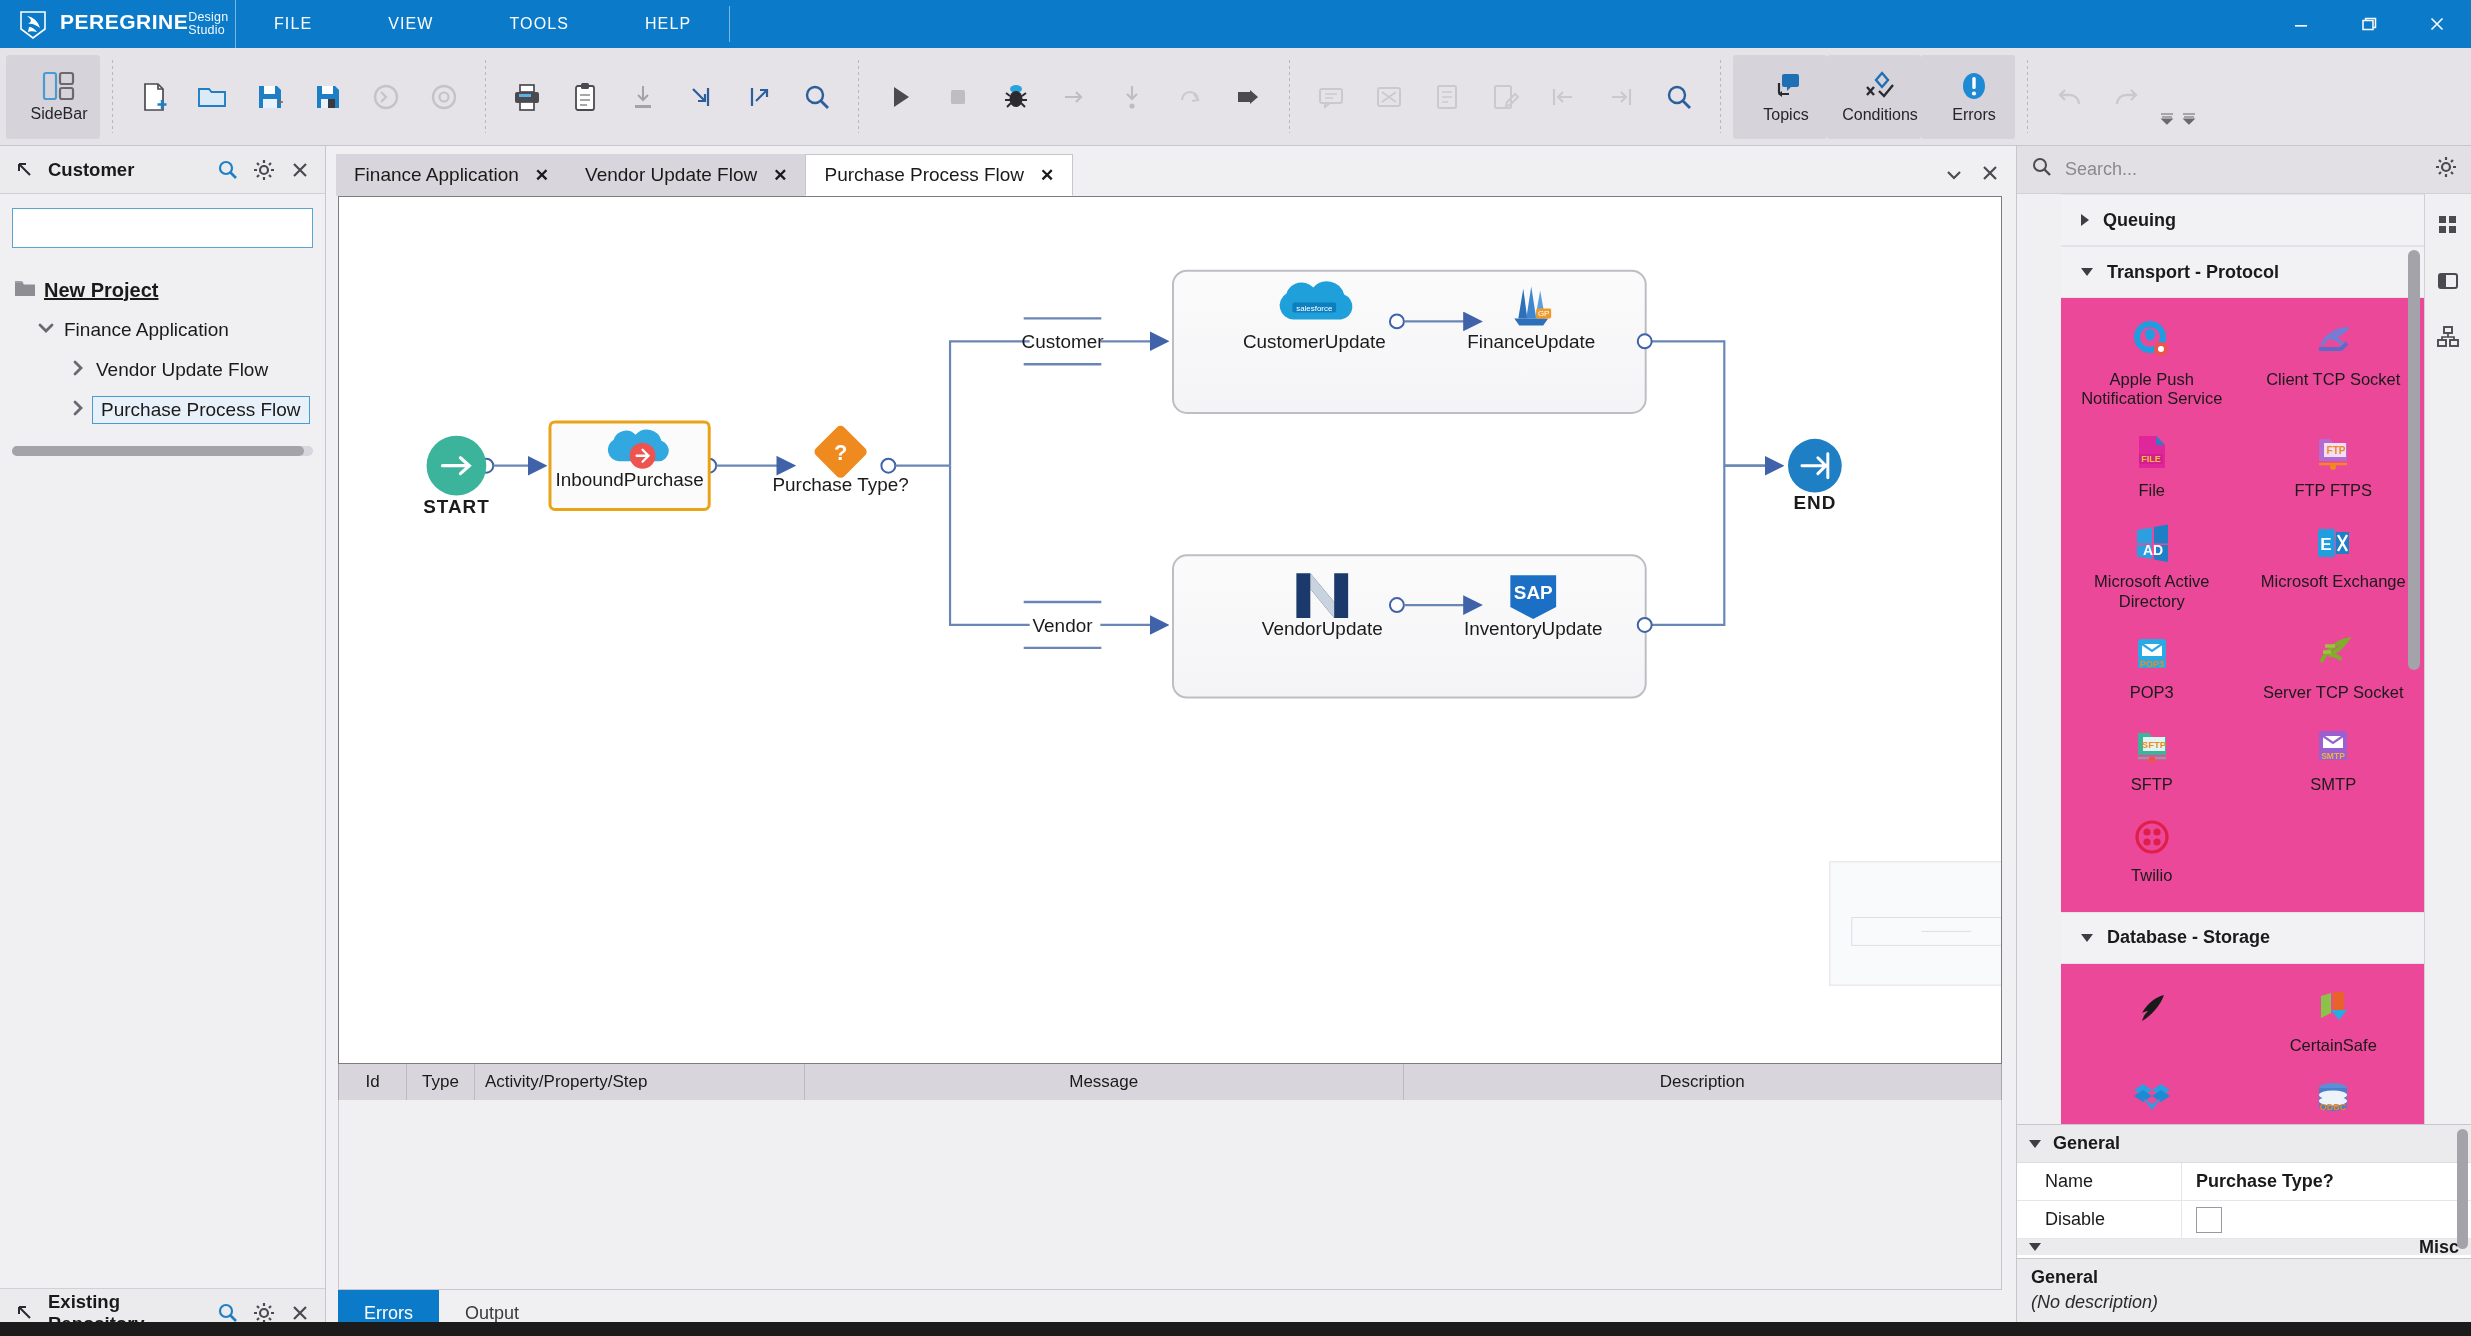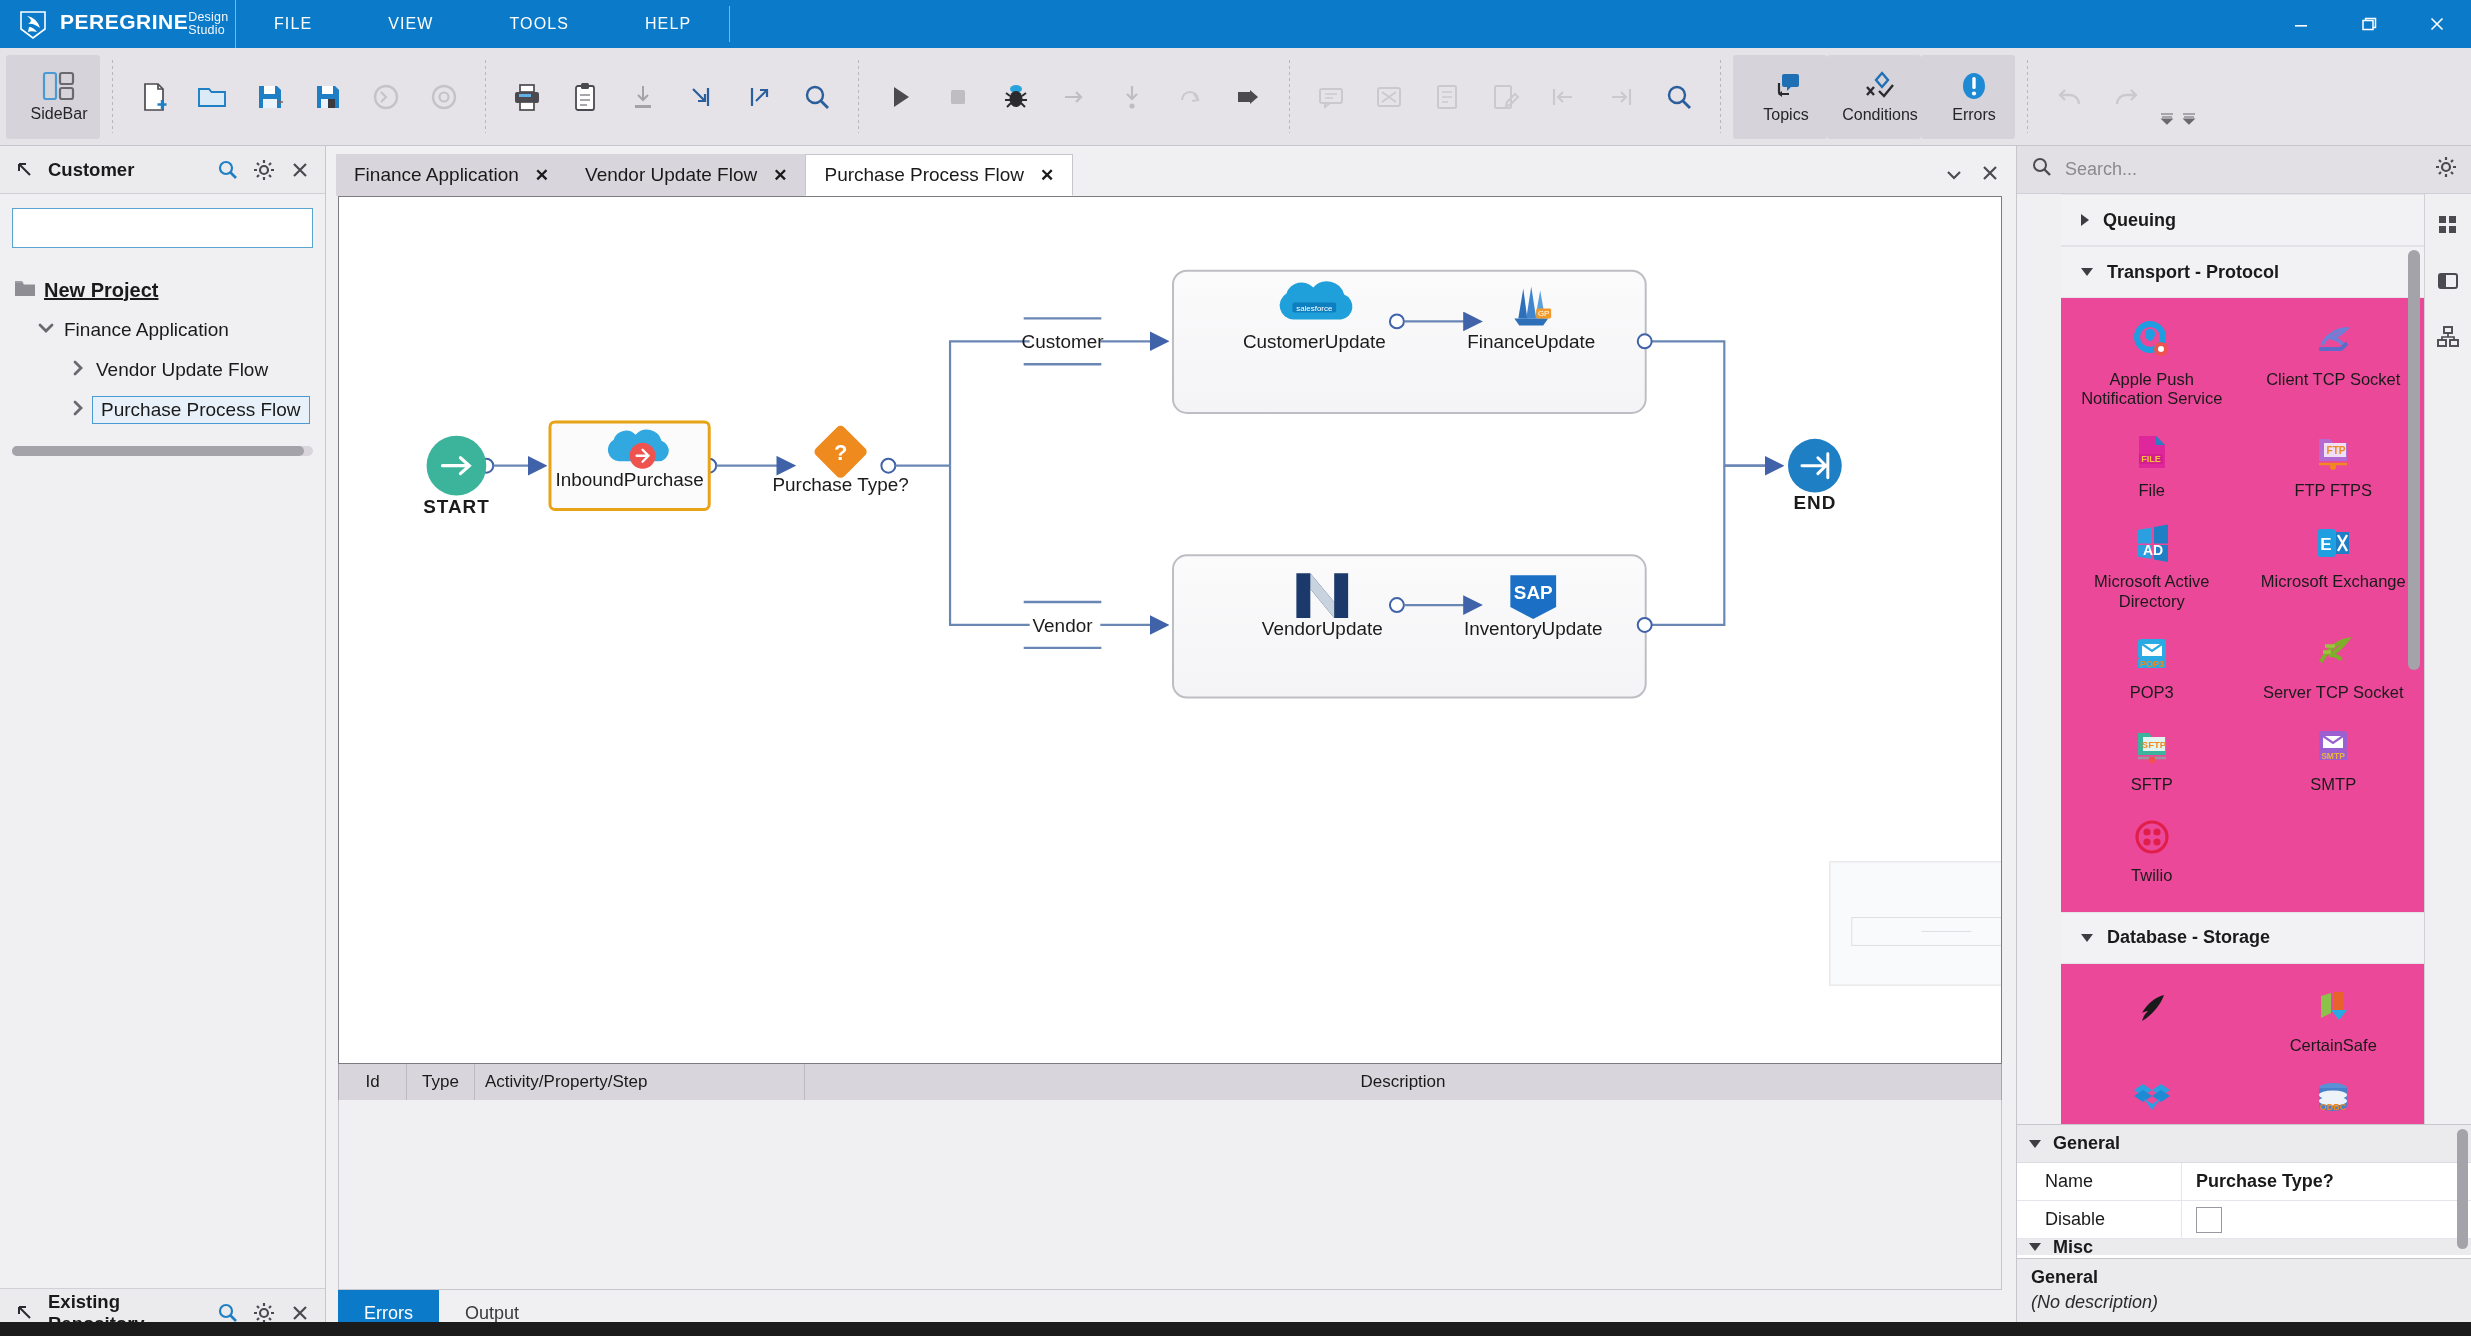--- a/index.html
+++ b/index.html
@@ -128,21 +128,21 @@
   .props { height:212px; flex:0 0 212px; display:flex; flex-direction:column;
            border-top:1px solid #c8c6cc; background:#fff; }
   .props-grid { flex:1; overflow:hidden; position:relative; }
   .prow-head { height:38px; display:flex; align-items:center; gap:12px; padding:0 12px;
                background:#ebeaed; font-weight:bold; font-size:18px; border-bottom:1px solid #dedce2;}
   .prow { height:38px; display:flex; align-items:center; border-bottom:1px solid #e7e5eb; font-size:18px; }
   .prow-k { width:165px; flex:0 0 165px; padding-left:28px; border-right:1px solid #e7e5eb; height:100%;
             display:flex; align-items:center; }
   .prow-v { flex:1; padding-left:14px; display:flex; align-items:center; font-weight:bold; }
   .prow-partial { height:16px; display:flex; align-items:center; gap:12px; padding:0 12px;
-                  background:#ebeaed; font-weight:bold; font-size:18px; overflow:hidden;}
+                  background:#ebeaed; font-weight:bold; font-size:18px; overflow:hidden;justify-content:space-between;}
   .chk { width:26px; height:26px; border:1px solid #9b99a0; background:#fff; }
   .props-desc { height:78px; flex:0 0 78px; background:#ebeaed; border-top:1px solid #c8c6cc;
                 padding:8px 14px; }
   .pd-title { font-weight:bold; font-size:18px; }
   .pd-sub { font-style:italic; font-size:18px; color:#2b2b2b; margin-top:4px; }
   .prop-scroll { position:absolute; right:3px; top:4px; width:11px; height:120px;
                  background:#a5a3aa; border-radius:6px; }
   .tbx-scroll { position:absolute; right:4px; top:56px; width:12px; height:420px;
                 background:#a5a3aa; border-radius:6px; }
 
@@ -705,20 +705,21 @@
               <rect x="1520" y="724" width="160" height="28" fill="none" stroke="#c2c0c8" stroke-width="1"></rect>
               <line x1="1590" y1="738" x2="1640" y2="738" stroke="#c2c0c8" stroke-width="1"></line>
             </g>
           </svg>
         </div>
 
         <div class="err-head">
           <div class="err-col" style="width:68px;flex:0 0 68px;">Id</div>
           <div class="err-col" style="width:68px;flex:0 0 68px;">Type</div>
           <div class="err-col" style="width:330px;flex:0 0 330px;justify-content:flex-start;padding-left:10px;">Activity/Property/Step</div>
+          <div class="err-col" style="flex:1;">Message</div>
           <div class="err-col" style="flex:1;border-right:none;">Description</div>
         </div>
         <div class="err-body"></div>
       </div>
 
       <div class="bottom-tabs">
         <div class="btab active">Errors</div>
         <div class="btab">Output</div>
       </div>
     </div>

